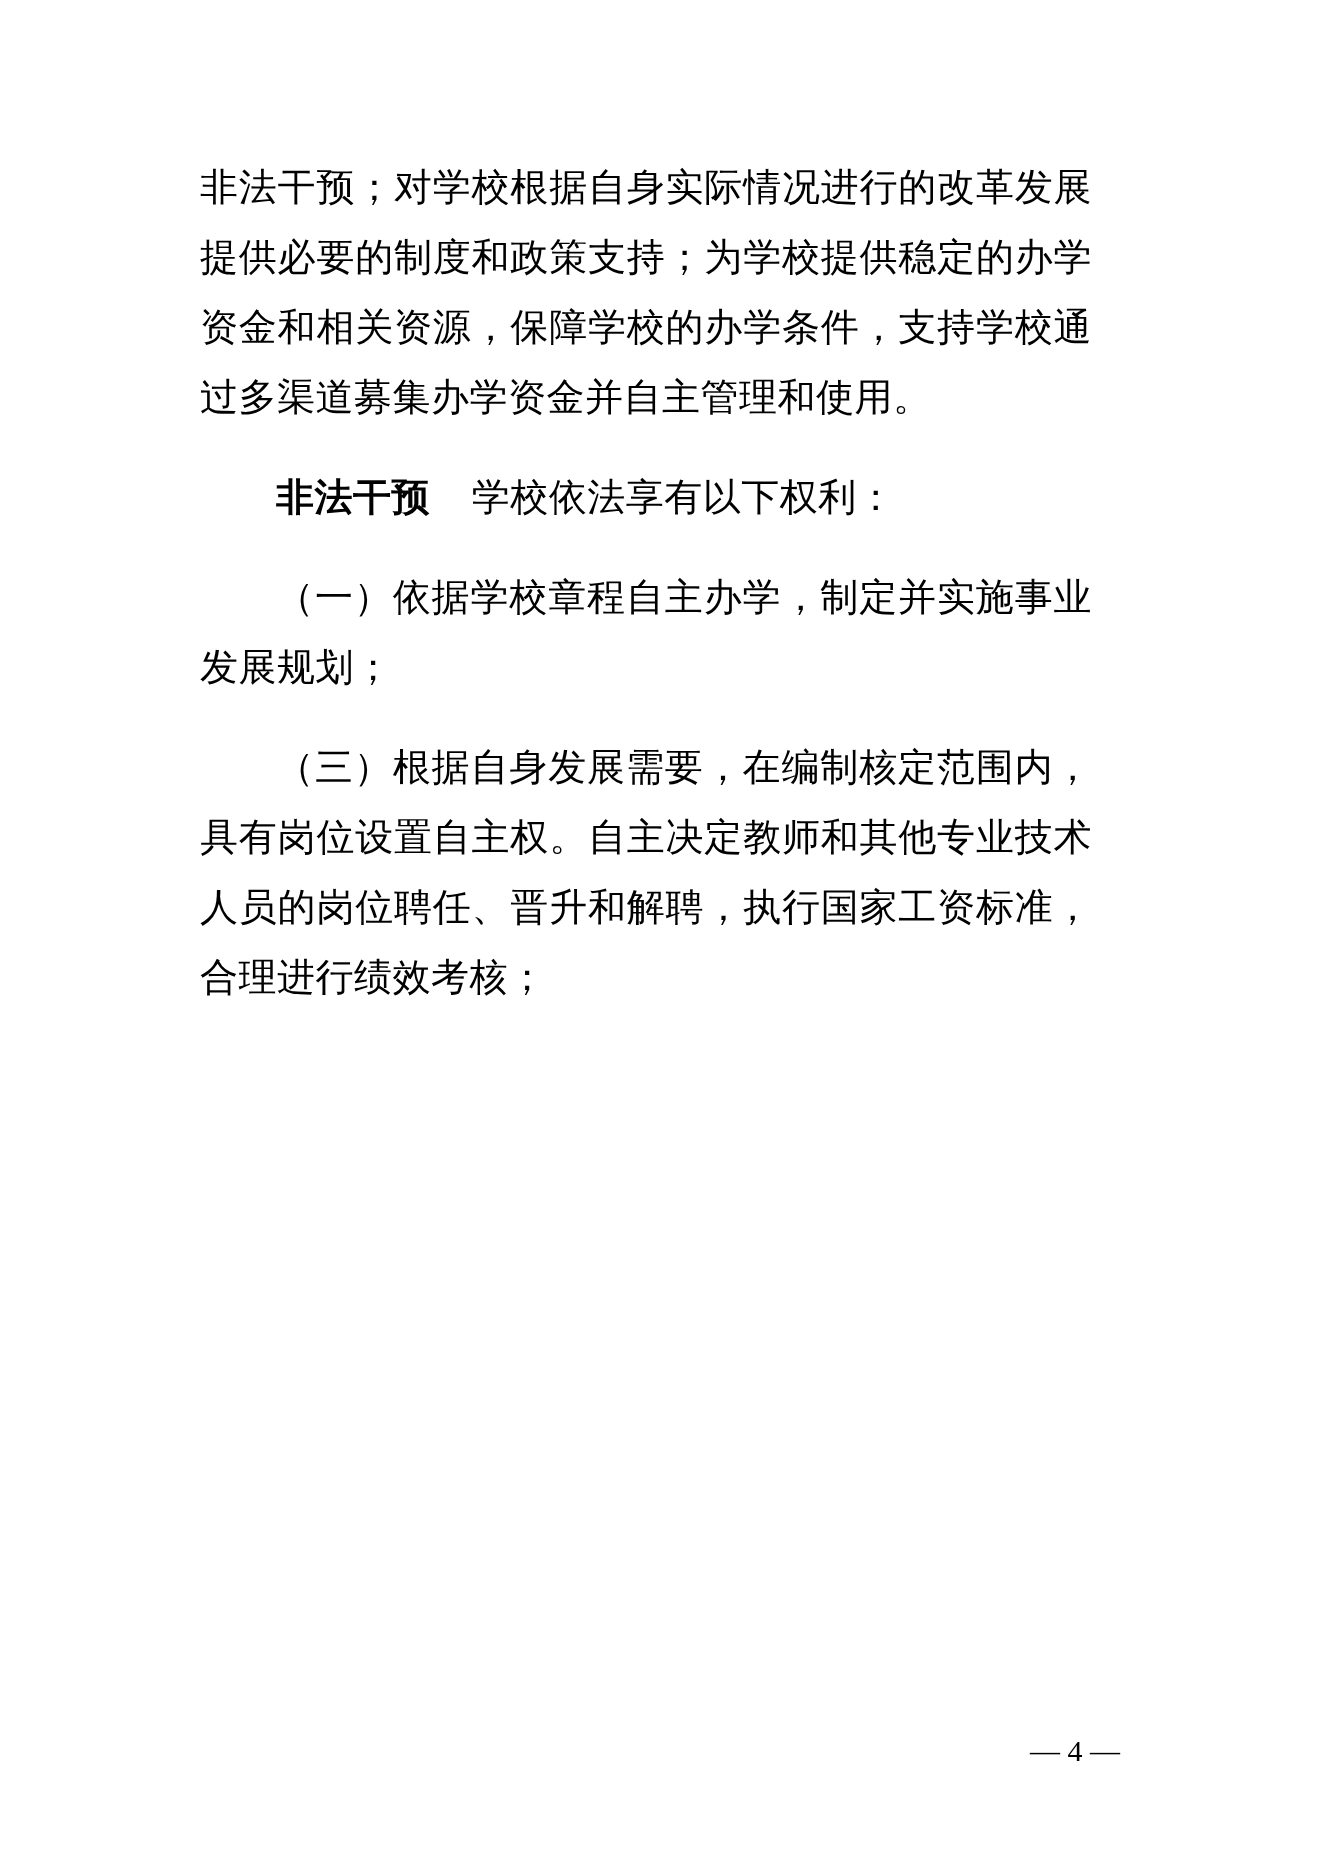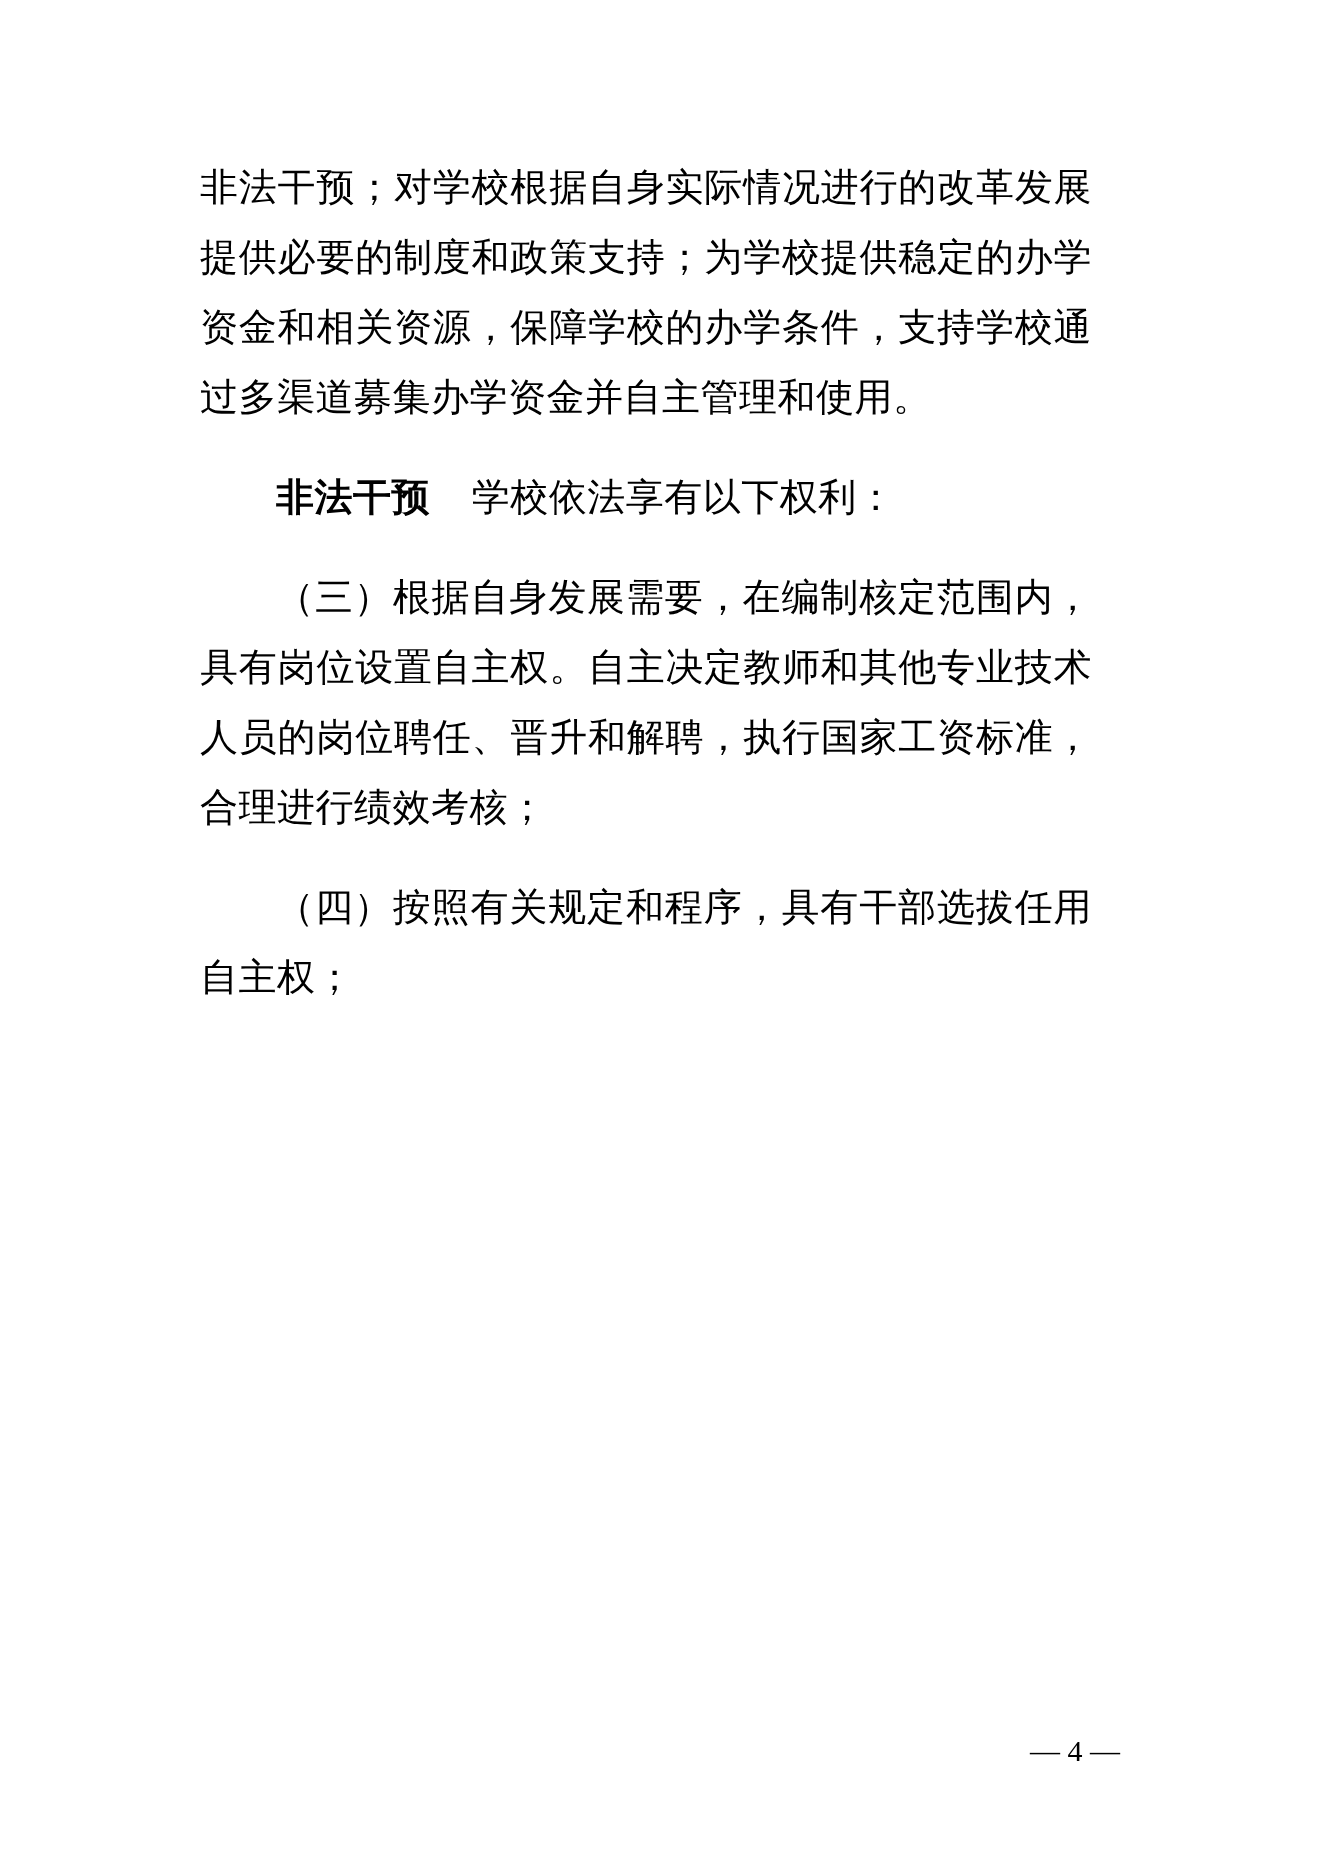--- a/index.html
+++ b/index.html
@@ -45,17 +45,17 @@
     color: #000000;
   }
 </style>
 </head>
 <body>
 
 <div class="page">
   <div class="doc-body">
       <p class="para body-continuation">非法干预；对学校根据自身实际情况进行的改革发展提供必要的制度和政策支持；为学校提供稳定的办学资金和相关资源，保障学校的办学条件，支持学校通过多渠道募集办学资金并自主管理和使用。</p>
       <p class="para article-heading"><span class="lead">非法干预</span>学校依法享有以下权利：</p>
+      <p class="para item">（一）依据学校章程自主办学，制定并实施事业发展规划；</p>
       <p class="para item">（三）根据自身发展需要，在编制核定范围内，具有岗位设置自主权。自主决定教师和其他专业技术人员的岗位聘任、晋升和解聘，执行国家工资标准，合理进行绩效考核；</p>
-      <p class="para item">（四）按照有关规定和程序，具有干部选拔任用自主权；</p>
     </div>
   <div class="page-footer">— 4 —</div>
 </div>
 
 </body></html>

